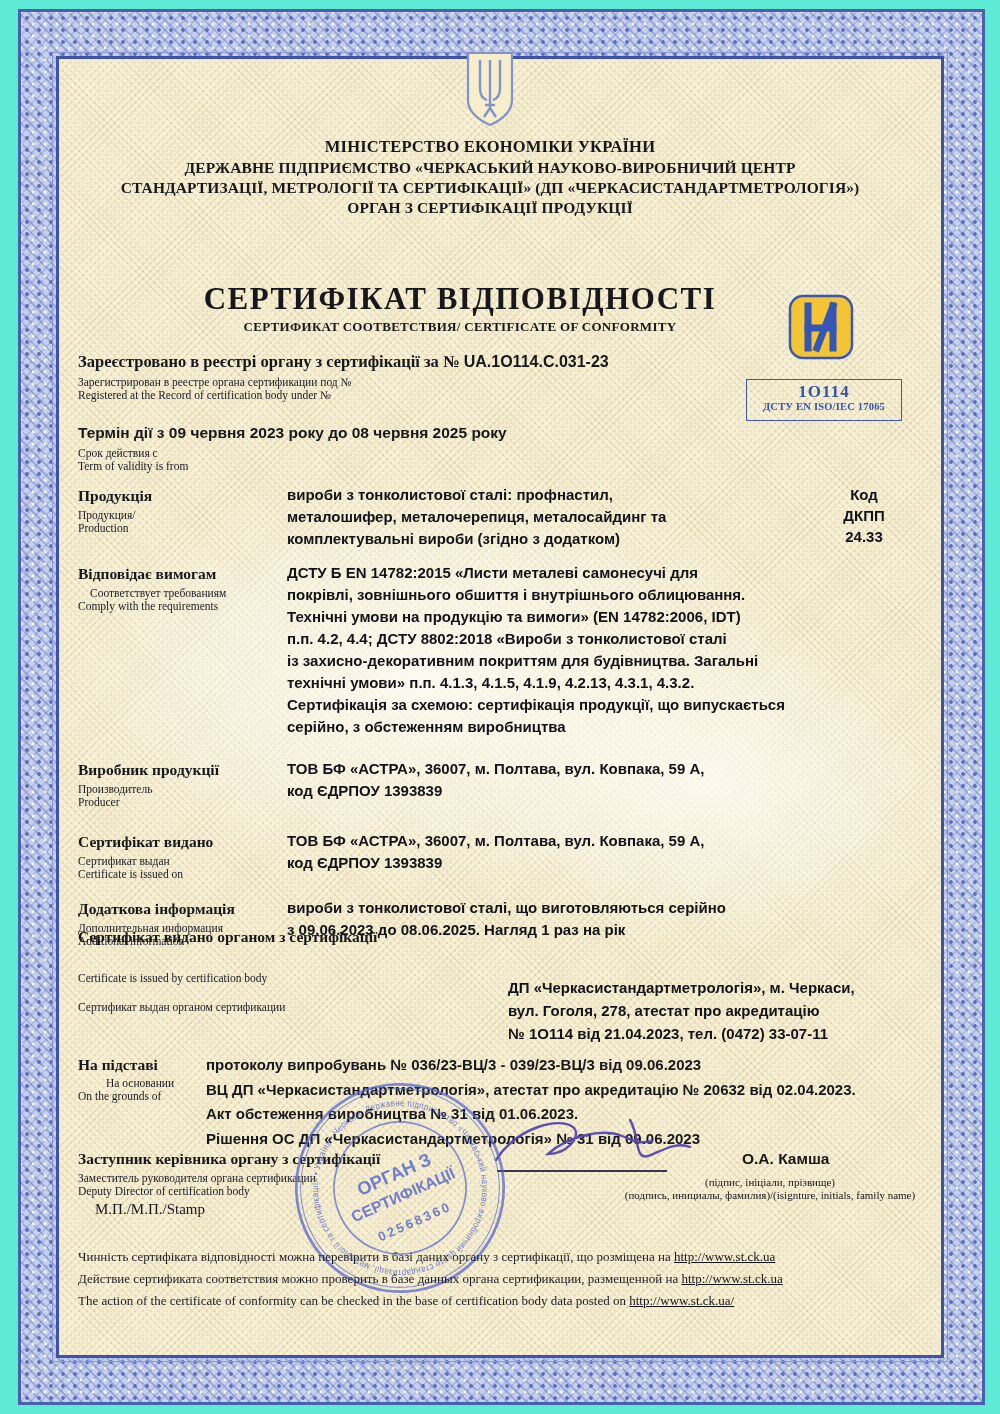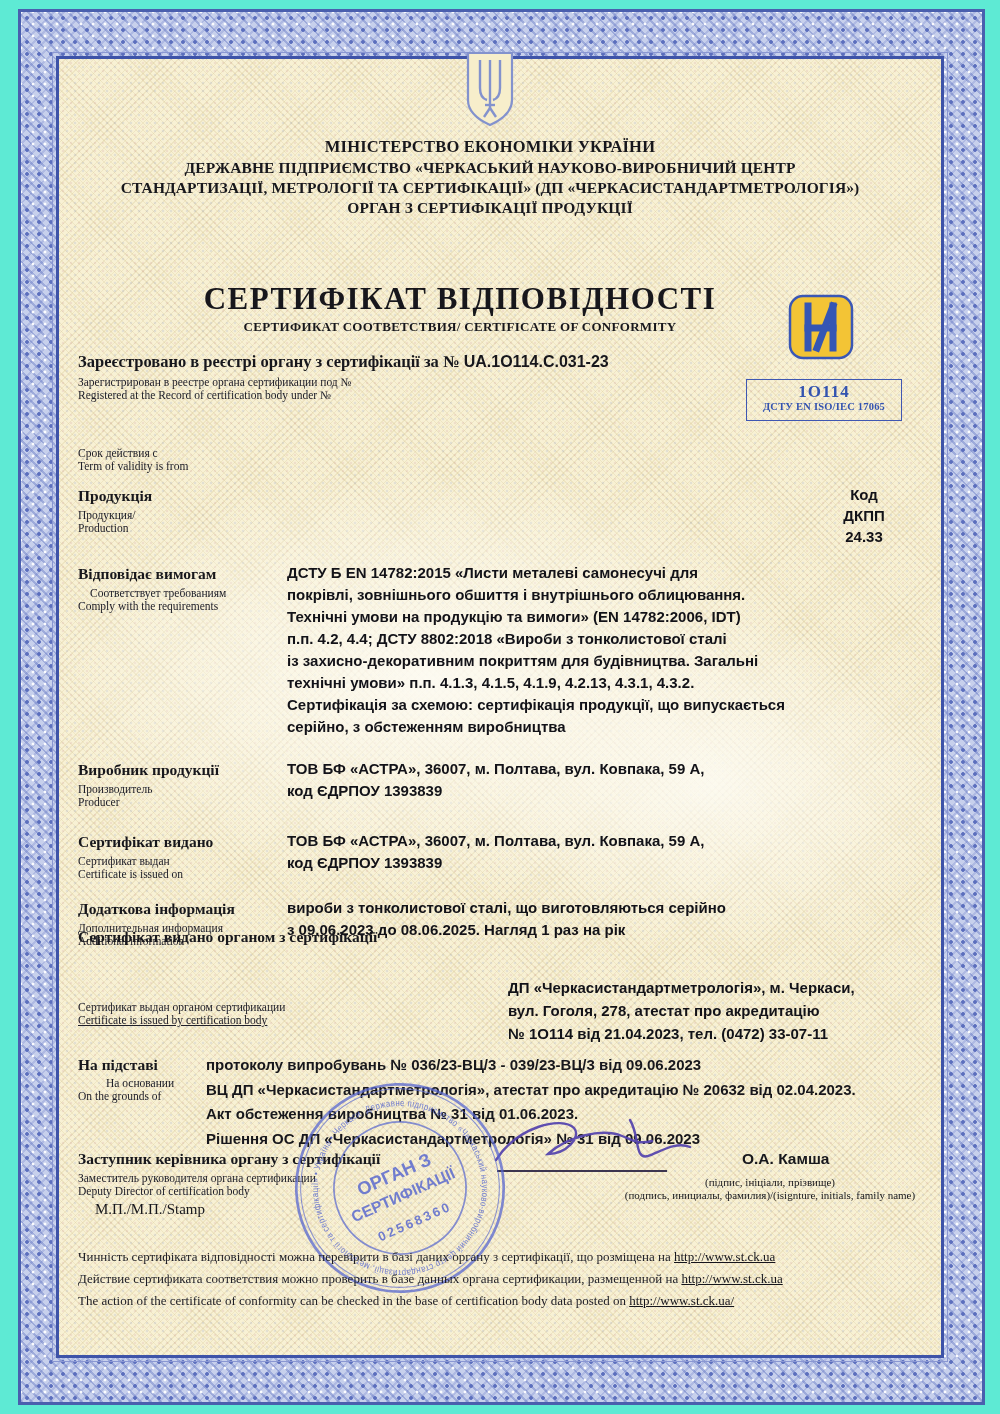--- a/index.html
+++ b/index.html
@@ -98,26 +98,30 @@
       <div class="accr-num">1О114</div>
       <div class="accr-std">ДСТУ EN ISO/IEC 17065</div>
     </div>
 
     <div class="abs nowrap" style="left:78px;top:352px;font-size:16.5px;">
       <span class="ser-b">Зареєстровано в реєстрі органу з сертифікації за № </span><span class="san-b" style="font-size:16px;">UA.1О114.С.031-23</span>
     </div>
     <div class="abs ser sub" style="left:78px;top:376px;">Зарегистрирован в реестре органа сертификации под №</div>
     <div class="abs ser sub" style="left:78px;top:389px;">Registered at the Record of certification body under №</div>
 
+    <div class="abs san-b nowrap" style="left:78px;top:424px;font-size:15.5px;">Термін дії з 09 червня 2023 року до 08 червня 2025 року</div>
     <div class="abs ser sub" style="left:78px;top:447px;">Срок действия с</div>
     <div class="abs ser sub" style="left:78px;top:460px;">Term of validity is from</div>
 
     <div class="abs ser-b lbl" style="left:78px;top:487px;">Продукція</div>
     <div class="abs ser sub" style="left:78px;top:509px;">Продукция/</div>
     <div class="abs ser sub" style="left:78px;top:522px;">Production</div>
+    <div class="abs san-b val" style="left:287px;top:484px;width:540px;">вироби з тонколистової сталі: профнастил,
+металошифер, металочерепиця, металосайдинг та
+комплектувальні вироби (згідно з додатком)</div>
     <div class="abs san-b val" style="left:818px;top:484px;width:92px;text-align:center;line-height:21px;">Код
 ДКПП
 24.33</div>
 
     <div class="abs ser-b lbl" style="left:78px;top:565px;">Відповідає вимогам</div>
     <div class="abs ser sub" style="left:78px;top:587px;margin-left:12px;">Соответствует требованиям</div>
     <div class="abs ser sub" style="left:78px;top:600px;text-align:center;">Comply with the requirements</div>
     <div class="abs san-b val" style="left:287px;top:562px;width:660px;">ДСТУ Б EN 14782:2015 «Листи металеві самонесучі для
 покрівлі, зовнішнього обшиття і внутрішнього облицювання.
 Технічні умови на продукцію та вимоги» (EN 14782:2006, IDT)
@@ -140,21 +144,21 @@
 код ЄДРПОУ 1393839</div>
 
     <div class="abs ser-b lbl" style="left:78px;top:900px;">Додаткова інформація</div>
     <div class="abs ser sub" style="left:78px;top:922px;">Дополнительная информация</div>
     <div class="abs ser sub" style="left:78px;top:935px;">Additional information</div>
     <div class="abs san-b val" style="left:287px;top:897px;width:620px;">вироби з тонколистової сталі, що виготовляються серійно
 з 09.06.2023 до 08.06.2025. Нагляд 1 раз на рік</div>
 
     <div class="abs ser-b lbl" style="left:78px;top:928px;">Сертифікат видано органом з сертифікації</div>
     <div class="abs ser sub" style="left:78px;top:1001px;">Сертификат выдан органом сертификации</div>
-    <div class="abs ser sub" style="left:78px;top:1014px;text-decoration:underline;">Certificate is issued by certification body</div>
+    <div class="abs ser sub" style="left:78px;top:972px;">Certificate is issued by certification body</div>
     <div class="abs san-b val" style="left:508px;top:976px;width:430px;line-height:23px;">ДП «Черкасистандартметрологія», м. Черкаси,
 вул. Гоголя, 278, атестат про акредитацію
 № 1О114 від 21.04.2023, тел. (0472) 33-07-11</div>
 
     <div class="abs ser-b lbl" style="left:78px;top:1056px;">На підставі</div>
     <div class="abs ser sub" style="left:78px;top:1077px;padding-left:28px;">На основании</div>
     <div class="abs ser sub" style="left:78px;top:1090px;">On the grounds of</div>
     <div class="abs" style="left:206px;top:1053px;width:760px;font-size:15px;line-height:24.5px;">
       <div class="san-b nowrap">протоколу випробувань № 036/23-ВЦ/3 - 039/23-ВЦ/3 від 09.06.2023</div>
       <div class="san-b nowrap">ВЦ ДП «Черкасистандартметрологія», атестат про акредитацію № 20632 від 02.04.2023.</div>

